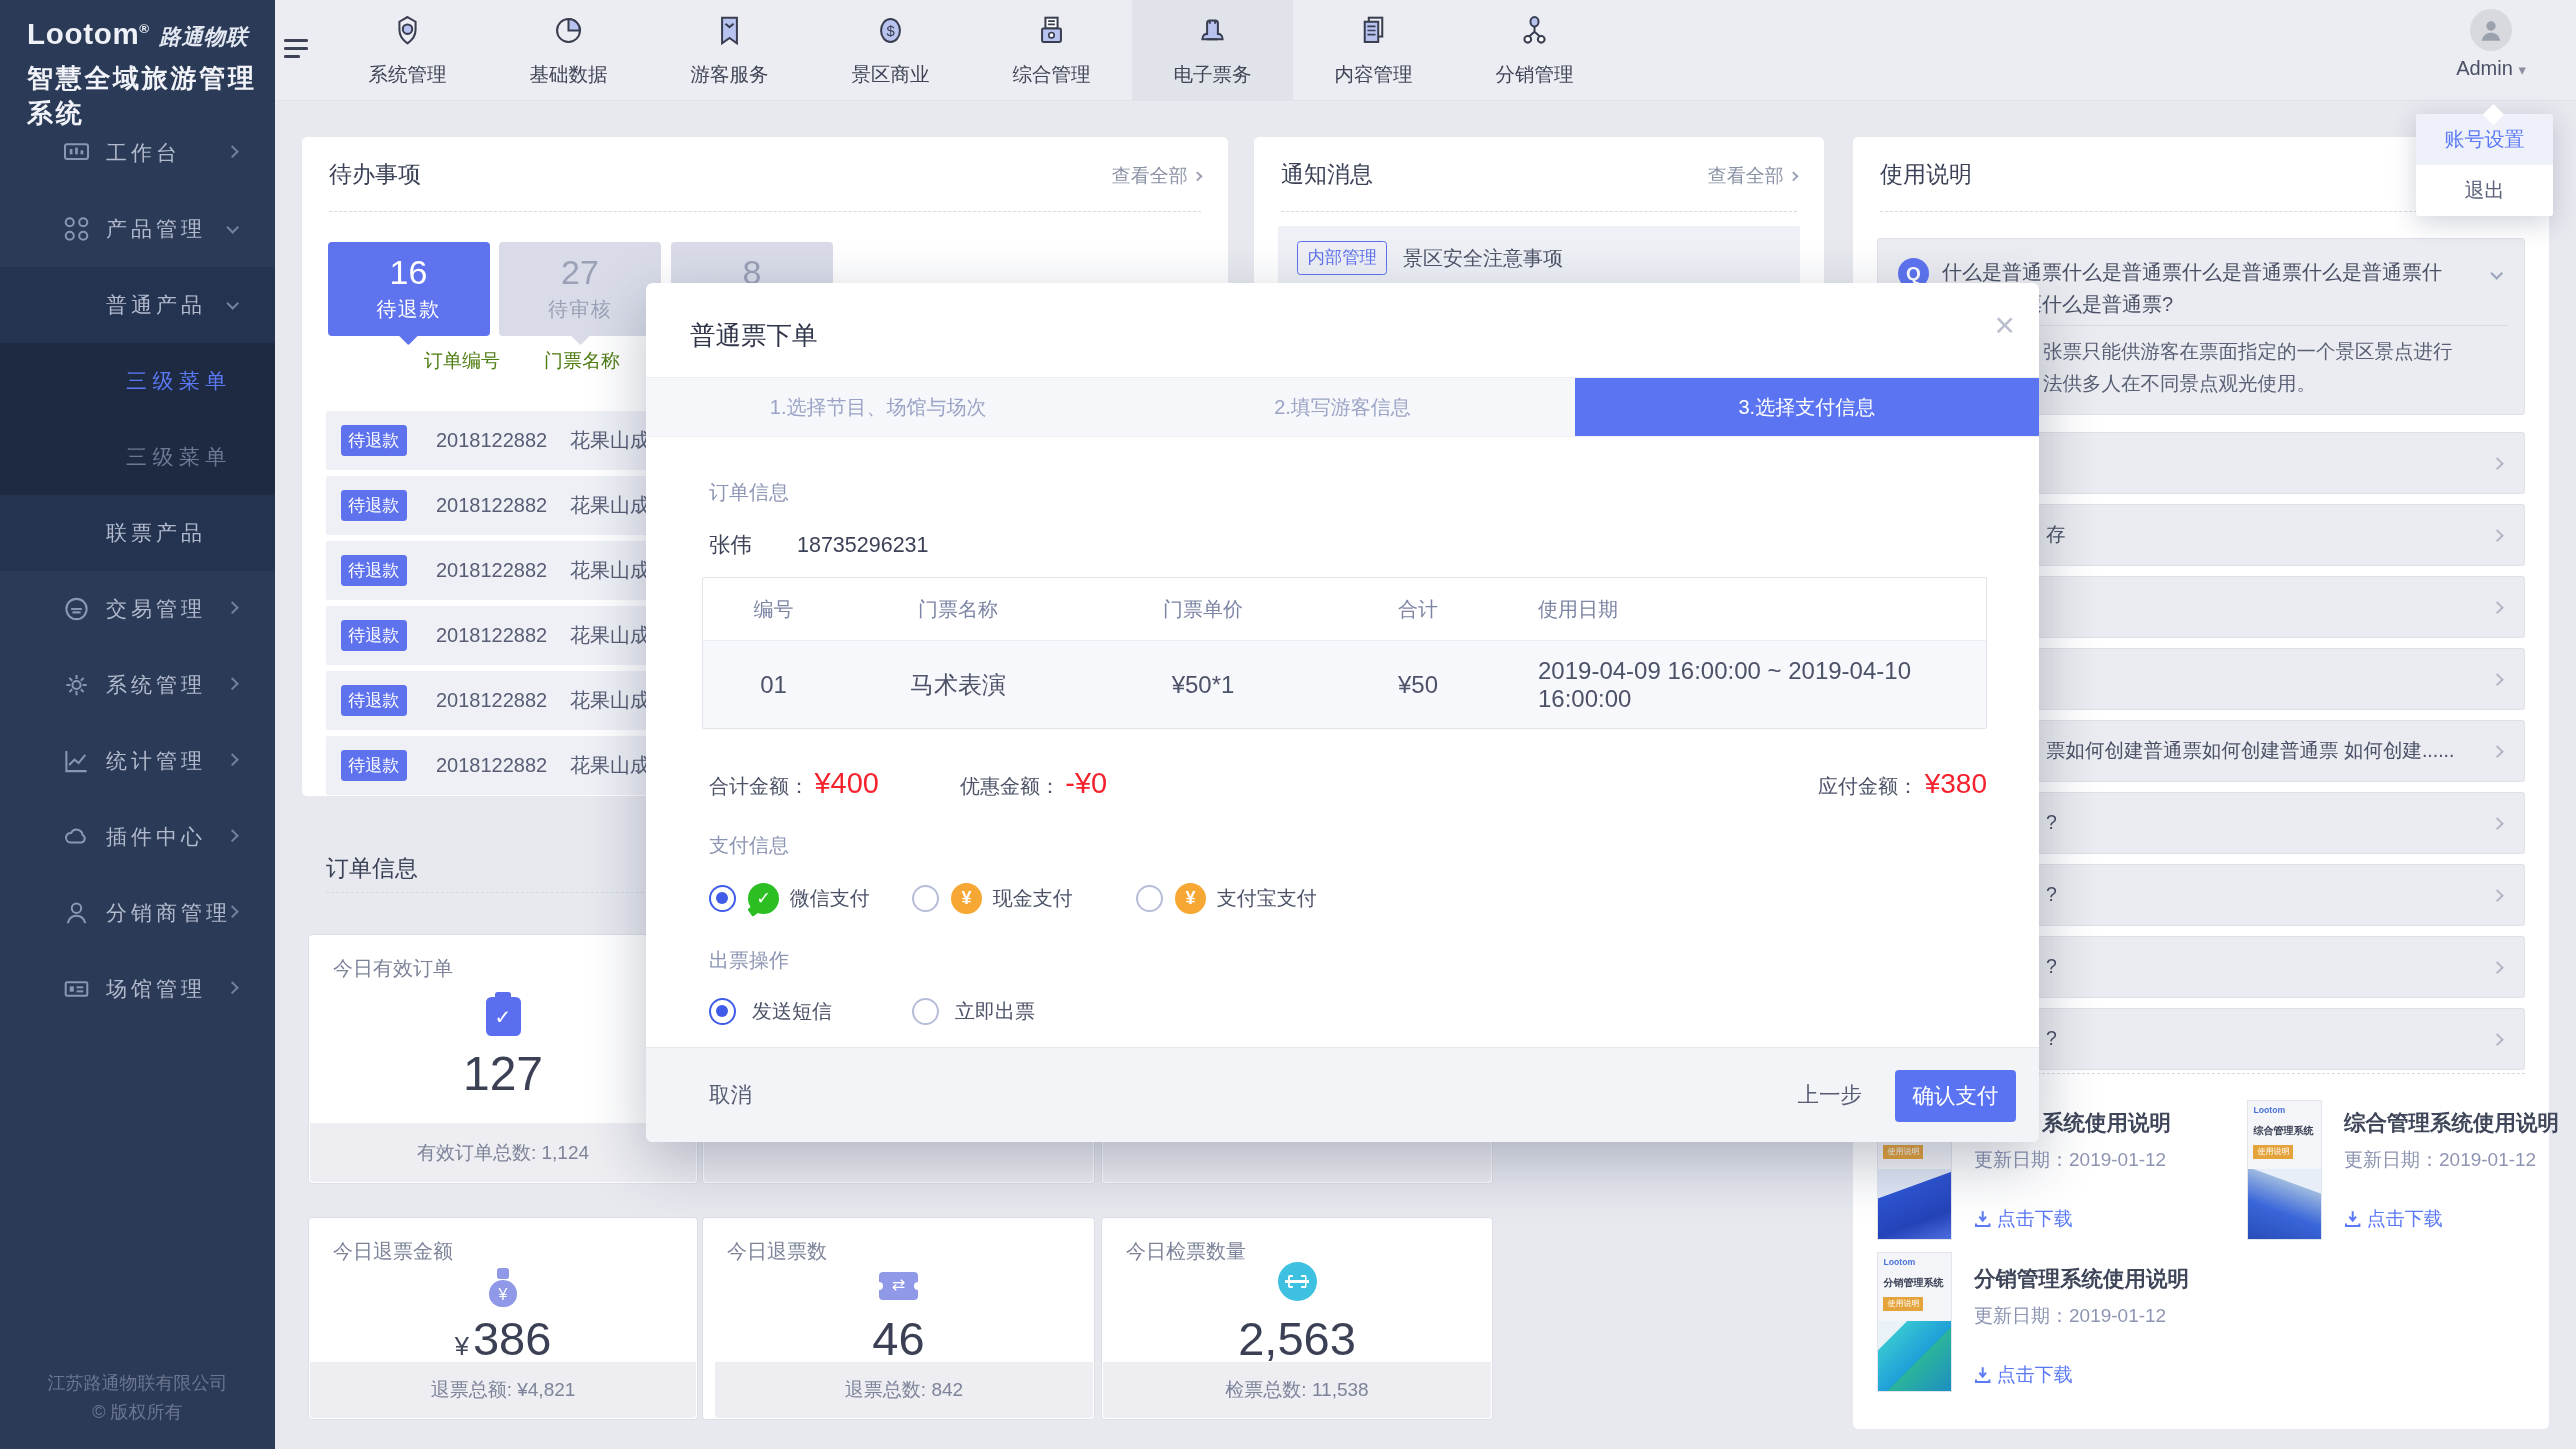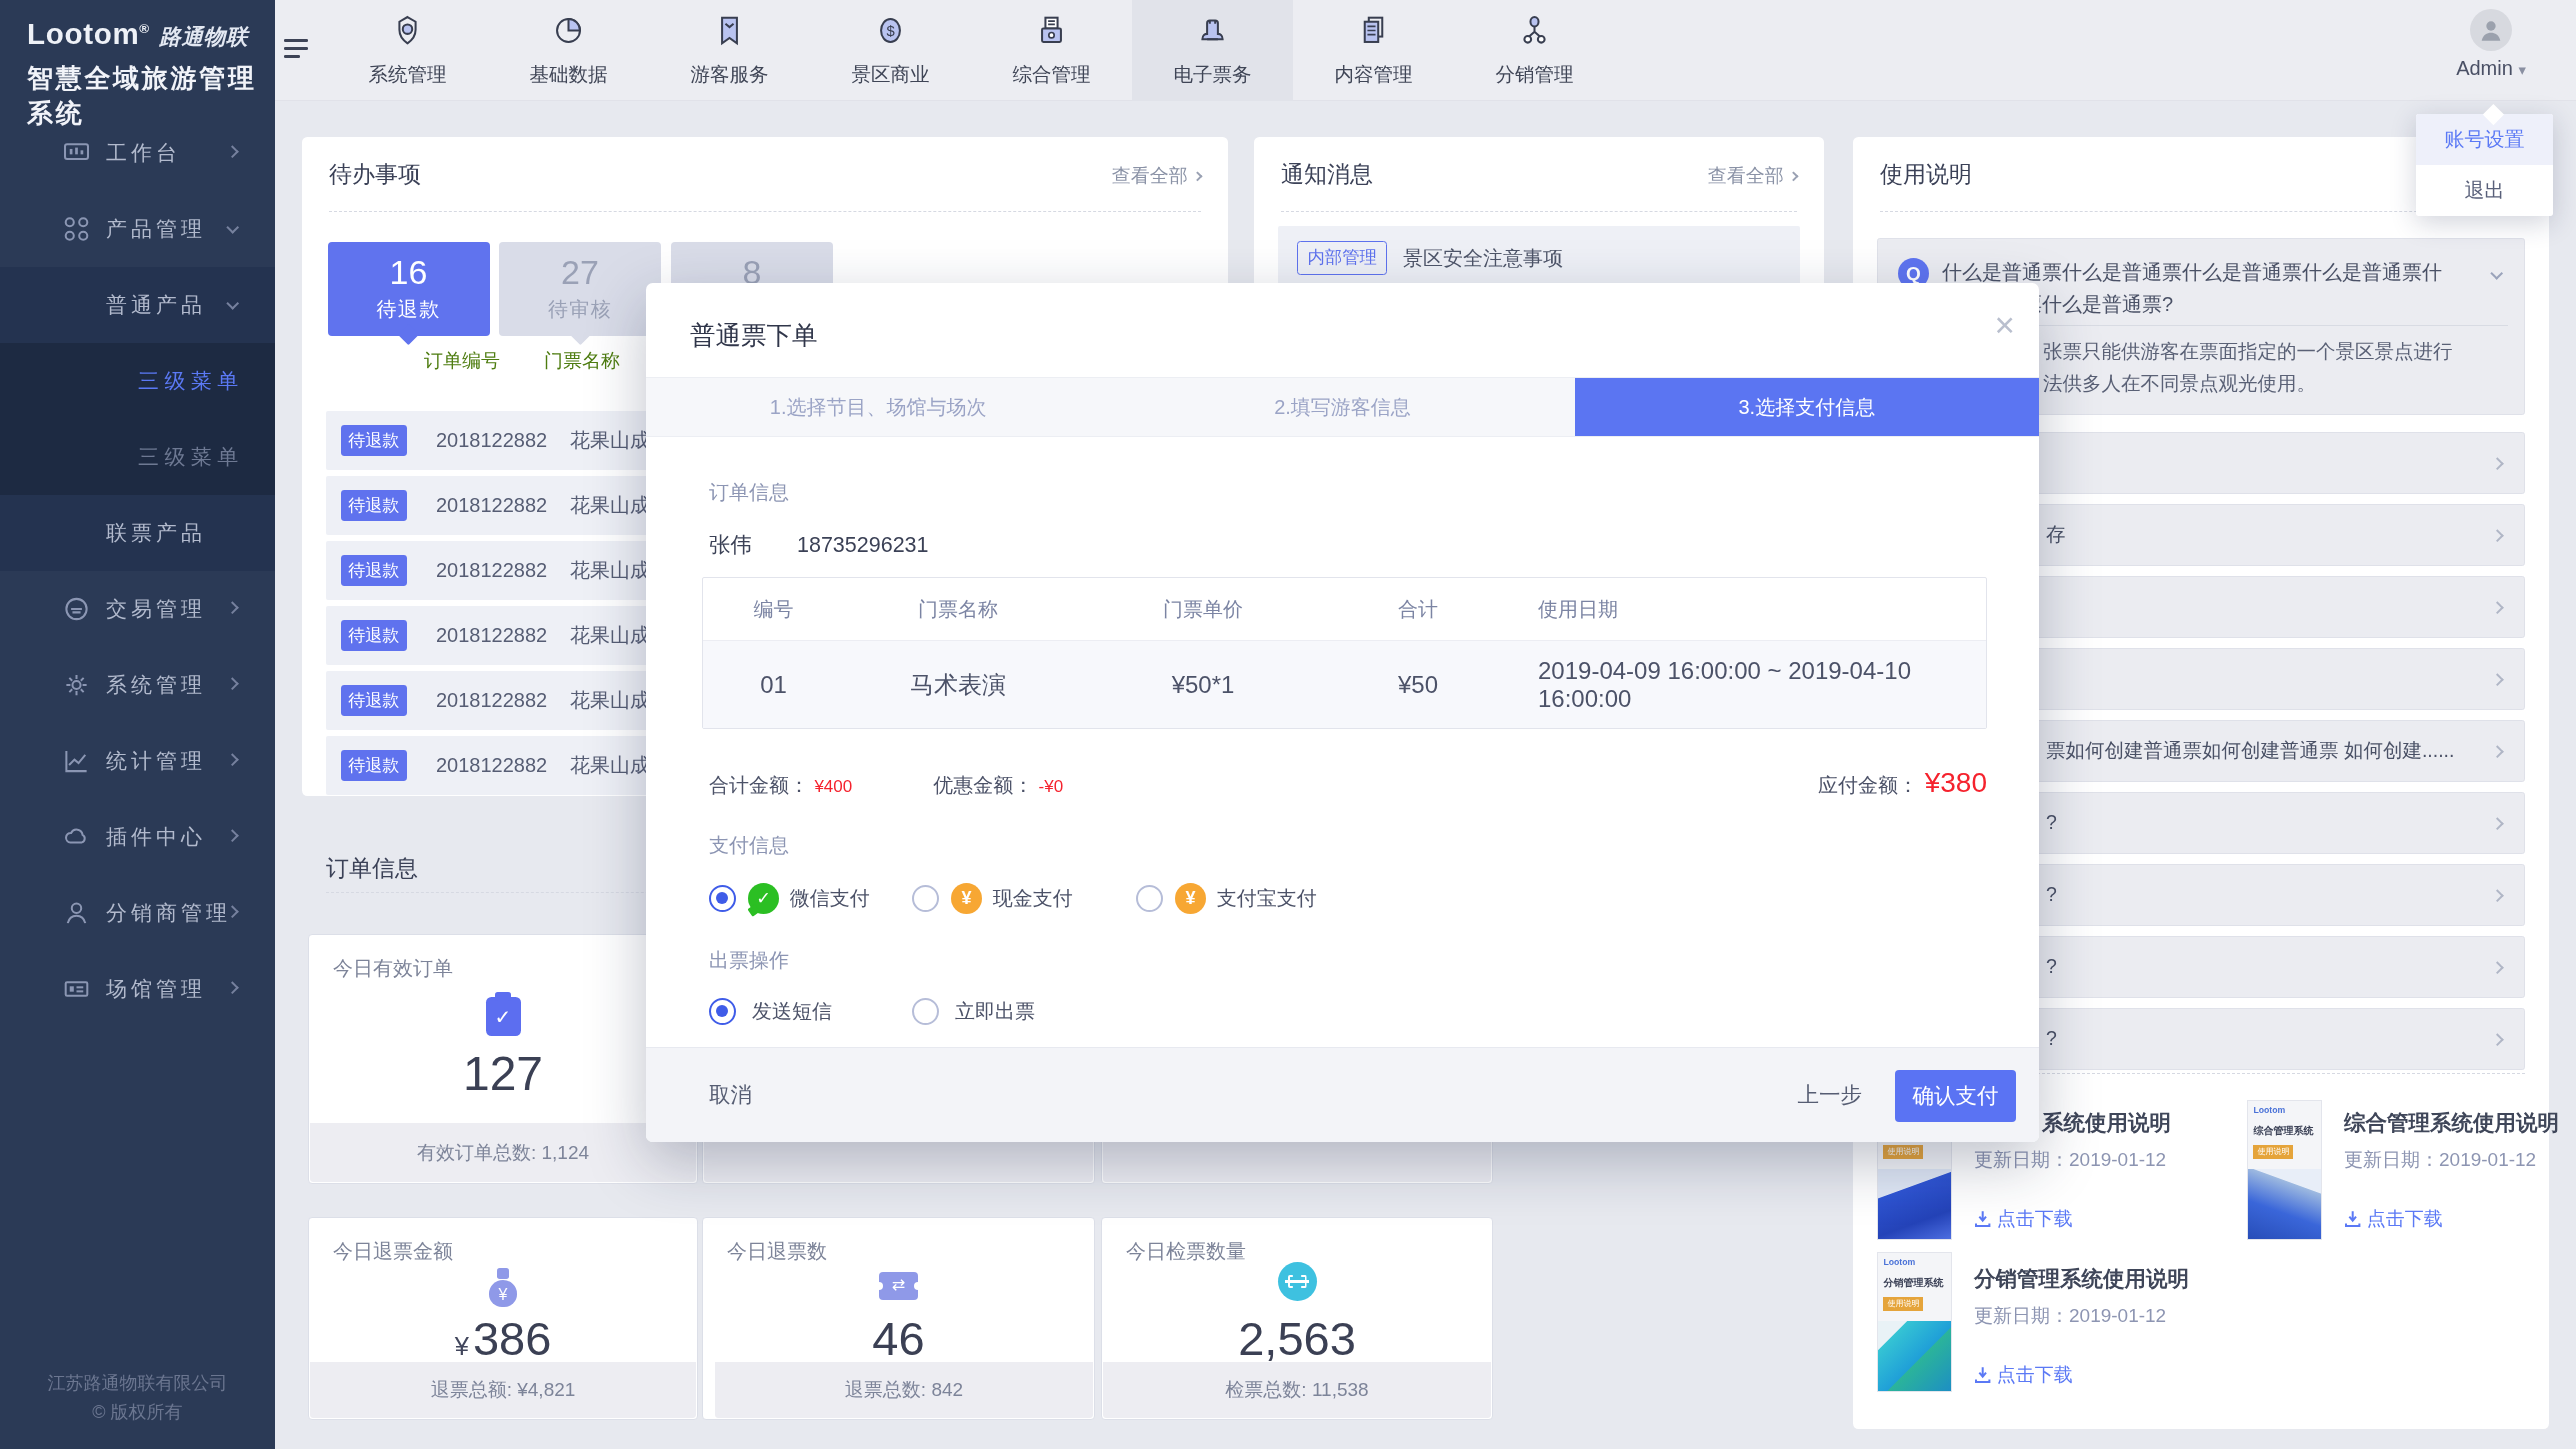--- a/index.html
+++ b/index.html
@@ -18,21 +18,21 @@
   .sitem { position:relative; height:76px; }
   .sitem .slabel { position:absolute; left:106px; top:50%; transform:translateY(-50%); font-size:21px; color:#b2bacd; letter-spacing:4px; }
   .sitem .sicon { position:absolute; left:63px; top:50%; transform:translateY(-50%); width:27px; height:27px; }
   .chev { display:inline-block; width:9.4px; height:9.4px; border-right:2px solid #76819e; border-bottom:2px solid #76819e; }
   .chev.r { transform:rotate(-45deg); }
   .chev.d { transform:rotate(45deg); }
   .sitem .schev { position:absolute; right:38px; top:50%; margin-top:-6px; }
   .submenu { background:#243350; }
   .submenu .sitem .slabel { left:106px; }
   .submenu3 { background:#1d2a42; }
-  .submenu3 .sitem .slabel { left:126px; letter-spacing:5.4px;margin-left:12px; }
+  .submenu3 .sitem .slabel { left:126px; letter-spacing:5.4px; }
   .sitem.active3 .slabel { color:#5b79f5; }
   .sitem.dim .slabel { color:#6e7993; }
   .copyright { position:absolute; left:0; bottom:21.5px; width:275px; text-align:center; color:#6b7690; font-size:18px; line-height:29.5px; }
 
   
   .topbar { position:absolute; left:275px; top:0; width:2301px; height:101px; background:#ecedf2; border-bottom:0.7px solid #e1e2e9; z-index:10; }
   .burger { position:absolute; left:9.4px; top:39px; width:24px; height:23px; cursor:pointer; }
   .burger i { display:block; height:2.7px; background:#3d4356; margin-bottom:5.4px; border-radius:1.3px; }
   .burger i.short { width:16px; }
   .tnav { position:absolute; left:52px; top:0; height:101px; display:flex; }
@@ -138,21 +138,21 @@
   .m-table { position:absolute; left:56px; right:52px; top:294px; border:1.3px solid #e2e4ec; border-radius:2px; }
   .mt-head { display:flex; height:63px; align-items:center; font-size:20px; color:#7b84a3; border-bottom:1.3px solid #ecedf3; }
   .mt-row { display:flex; height:87px; align-items:center; font-size:24px; color:#4c5268; background:#f7f8fc; }
   .c1 { width:141px; text-align:center; }
   .c2 { width:228px; text-align:center; }
   .c3 { width:262px; text-align:center; }
   .c4 { width:168px; text-align:center; }
   .c5 { flex:1; text-align:left; padding-left:36px; }
   .m-totals { position:absolute; left:63px; right:52px; top:484px; display:flex; align-items:baseline; }
   .m-totals .lab { font-size:20px; color:#4c5268; }
-  .m-totals .v1 { font-size:17px; color:#f5222d; margin-left:5.4px; }
+  .m-totals .v1 { font-size:29px; color:#f5222d; margin-left:5.4px; }
   .m-totals .gap { width:81px; }
   .m-totals .spacer { flex:1; }
   .m-totals .v3 { font-size:28px; color:#f5222d; margin-left:6.7px; }
   .m-optrow { position:absolute; left:0; width:100%; height:34px; }
   .opt { position:absolute; display:flex; align-items:center; cursor:pointer; }
   .radio { width:27px; height:27px; border-radius:50%; border:2px solid #b6bdd8; background:#fff; position:relative; flex:none; }
   .radio.on { border-color:#3f5ce8; }
   .radio.on::after { content:''; position:absolute; left:5.4px; top:5.4px; width:12px; height:12px; border-radius:50%; background:#3f5ce8; }
   .opt .olabel { font-size:20px; color:#4c5268; margin-left:10.7px; }
   .ic-wechat { width:31px; height:31px; border-radius:50%; background:#2bbf23; color:#fff; text-align:center; line-height:31px; font-size:17.4px; font-weight:bold; margin-left:12px; position:relative; flex:none; }

